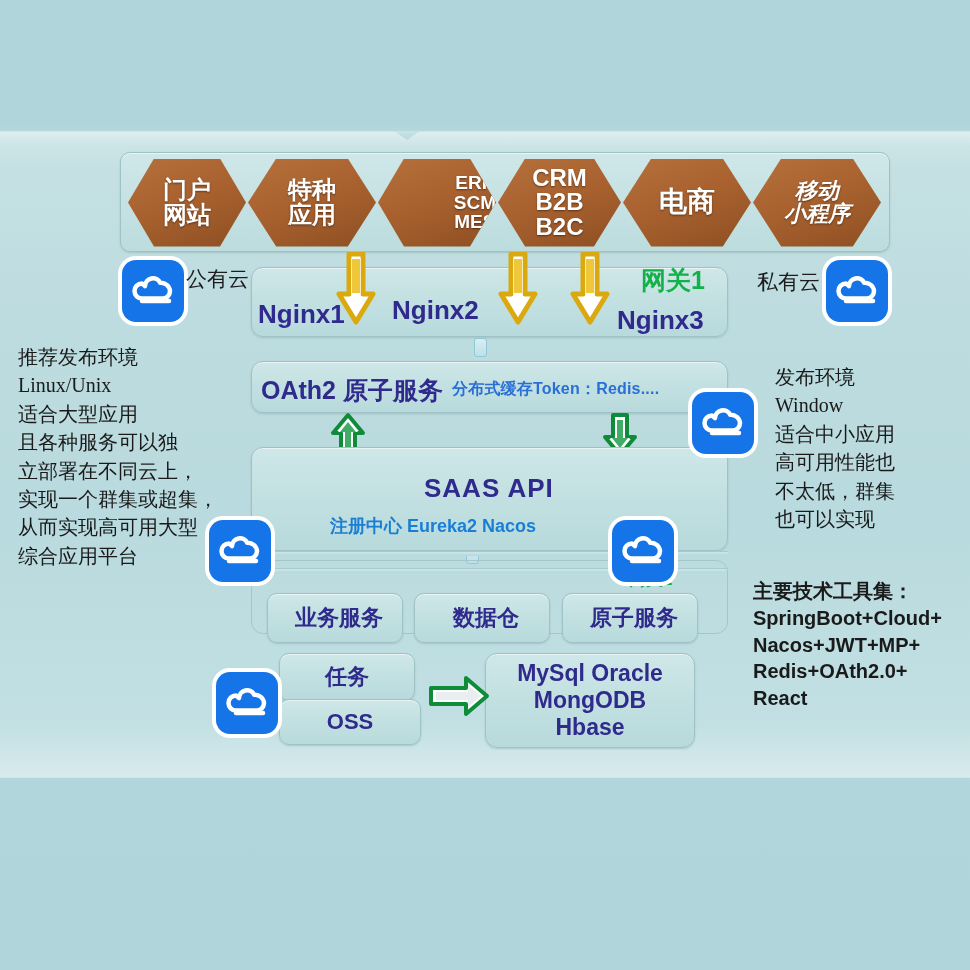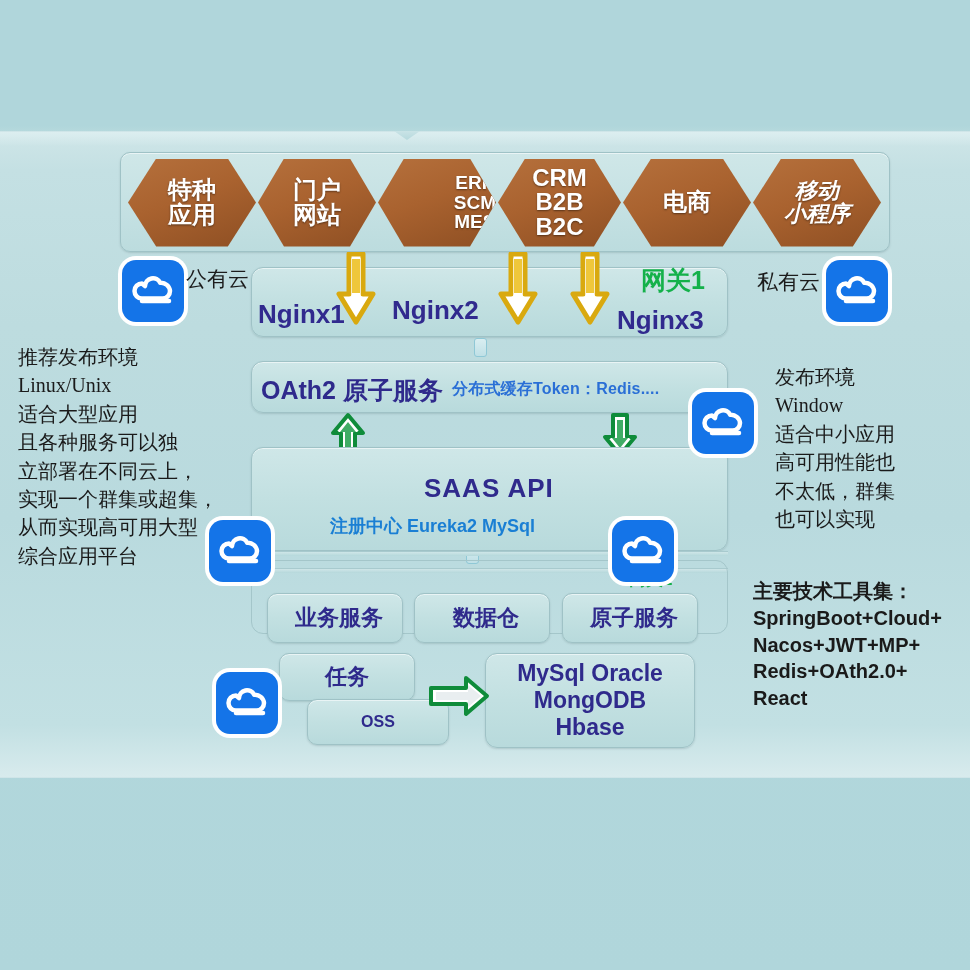--- a/index.html
+++ b/index.html
@@ -47,21 +47,21 @@
     clip-path:polygon(22% 0,78% 0,100% 50%,78% 100%,22% 100%,0 50%);
     display:flex;align-items:center;justify-content:center;
     color:#ffffff;font-weight:bold;text-align:center;line-height:1.02;
     text-shadow:0 1px 2px rgba(0,0,0,.45);
   }
   .hex span{display:block;}
   .hex.w1{width:128px;font-size:24px;}
   .hex.w2{width:118px;font-size:24px;}
   .hex.w3{width:118px;font-size:19px;justify-content:flex-end;}
   .hex.w4{width:123px;font-size:24px;}
-  .hex.w5{width:128px;font-size:24px;}
+  .hex.w5{width:128px;font-size:28px;}
   .hex.w6{width:128px;font-size:22px;font-style:italic;}
 
   
   .nginx-band{left:251px;top:267px;width:477px;height:70px;border-radius:12px;}
   .nginx-txt{position:absolute;color:#312a8e;font-weight:bold;font-size:26px;}
   .ng1{left:258px;top:299px;}
   .ng2{left:392px;top:295px;}
   .ng3{left:617px;top:305px;}
   .gw1{position:absolute;left:641px;top:264px;color:#14b14a;font-weight:bold;font-size:25px;}
 
@@ -75,21 +75,21 @@
   .saas-txt{position:absolute;left:424px;top:473px;color:#2f2a8c;font-weight:bold;font-size:26px;letter-spacing:1px;}
   .reg-txt{position:absolute;left:330px;top:514px;color:#1a7fd4;font-weight:bold;font-size:18px;}
 
   
   .svc{height:50px;border-radius:10px;display:flex;align-items:center;justify-content:center;
        color:#2f2a8c;font-weight:bold;font-size:22px;padding-left:8px;}
   .svc1{left:267px;top:593px;width:136px;}
   .svc2{left:414px;top:593px;width:136px;}
   .svc3{left:562px;top:593px;width:136px;}
   .task{left:279px;top:653px;width:136px;height:48px;border-radius:10px;display:flex;align-items:center;justify-content:center;color:#2f2a8c;font-weight:bold;font-size:22px;}
-  .oss{left:279px;top:699px;width:142px;height:46px;border-radius:10px;display:flex;align-items:center;justify-content:center;color:#2f2a8c;font-weight:bold;font-size:16px;margin-left:28px;}
+  .oss{left:279px;top:699px;width:142px;height:46px;border-radius:10px;display:flex;align-items:center;justify-content:center;color:#2f2a8c;font-weight:bold;font-size:22px;}
   .db{left:485px;top:653px;width:210px;height:95px;border-radius:12px;
       display:flex;flex-direction:column;align-items:center;justify-content:center;
       color:#2f2a8c;font-weight:bold;font-size:23px;line-height:1.18;}
 
   
   .rail{position:absolute;background:linear-gradient(180deg,#cfe6e8,#b5d8db);height:4px;border-top:1px solid #a8cace;}
   .vtab{position:absolute;width:11px;height:17px;border:1px solid #8fc8d6;border-radius:3px;
         background:linear-gradient(180deg,#d9eef1,#bfe0e6);}
 
   
@@ -125,27 +125,27 @@
 </head>
 <body>
 
 <div id="stage">
 
   <div class="outer-panel"></div>
   <div class="notch"></div>
 
   <div class="rbox apps-band"></div>
   <div class="hexrow">
+    <div class="hex w2">
+        <span style="white-space:pre-line">门户
+网站</span>
+      </div>
     <div class="hex w1">
         <span style="white-space:pre-line">特种
 应用</span>
-      </div>
-    <div class="hex w2">
-        <span style="white-space:pre-line">门户
-网站</span>
       </div>
     <div class="hex w3">
         <span style="white-space:pre-line">ERP
 SCM
 MES</span>
       </div>
     <div class="hex w4">
         <span style="white-space:pre-line">CRM
 B2B
 B2C</span>
@@ -204,21 +204,21 @@
   <div class="garrow" style="left:602px;top:412px;">
     <svg width="36" height="46" viewBox="0 0 36 46">
       <path d="M18 43 L3 25 L11 25 L11 3 L25 3 L25 25 L33 25 Z" fill="#ffffff" stroke="#0f8c3a" stroke-width="4" stroke-linejoin="round"></path>
       <path d="M18 38 L8 26 L13.5 26 L13.5 6 L22.5 6 L22.5 26 L28 26 Z" fill="#ffffff"></path>
       <path d="M18 36 L10 26 L15 26 L15 8 L21 8 L21 26 L26 26 Z" fill="#1f9e4a" opacity=".85"></path>
     </svg>
   </div>
 
   <div class="rbox saas-band"></div>
   <div class="saas-txt">SAAS  API</div>
-  <div class="reg-txt">注册中心   Eureka2  MySql</div>
+  <div class="reg-txt">注册中心   Eureka2  Nacos</div>
 
   <div class="rail" style="left:251px;top:551px;width:477px;"></div>
   <div class="rail" style="left:251px;top:568px;width:477px;"></div>
   <div class="rbox" style="left:251px;top:560px;width:477px;height:74px;border-radius:12px;background:none;border-color:#a4c6ca;box-shadow:none;"></div>
   <div class="gw2">网关2</div>
 
   <div class="rbox svc svc1">
       <span>业务服务</span>
     </div>
   <div class="rbox svc svc2">

